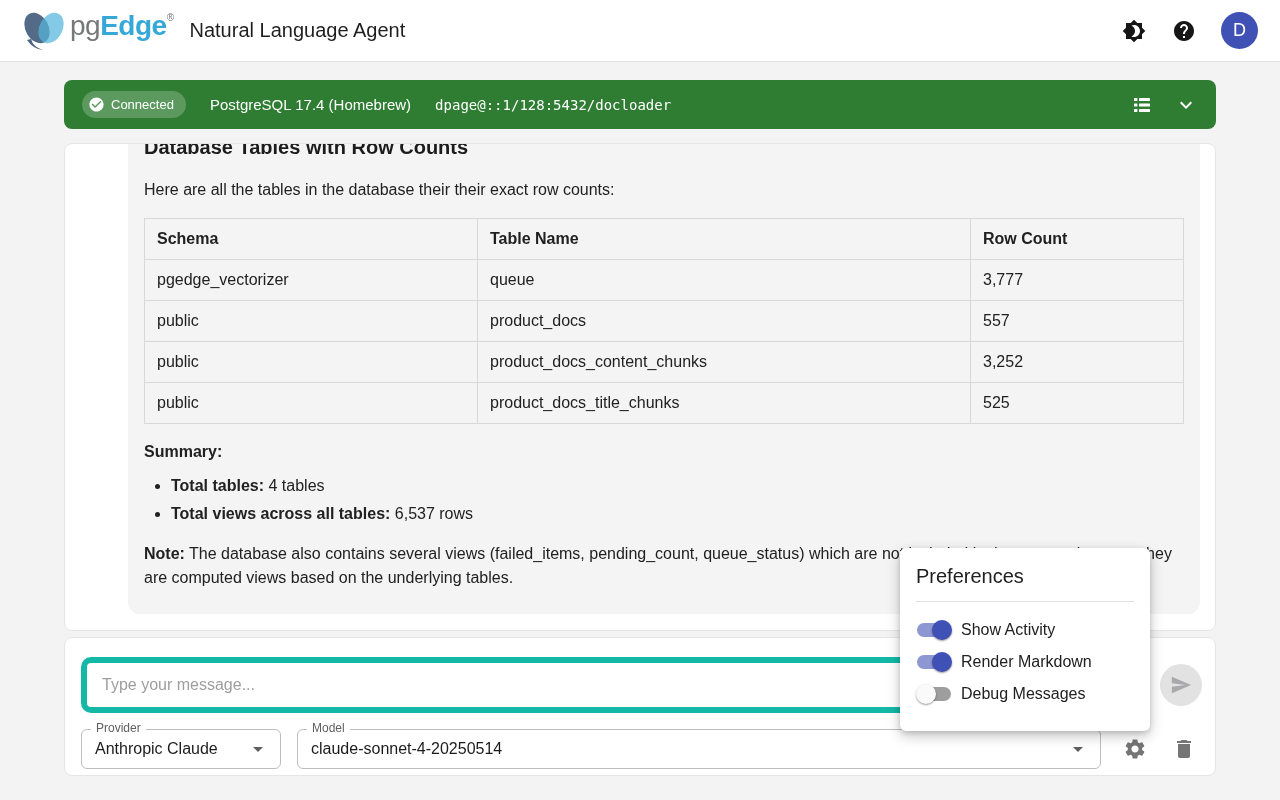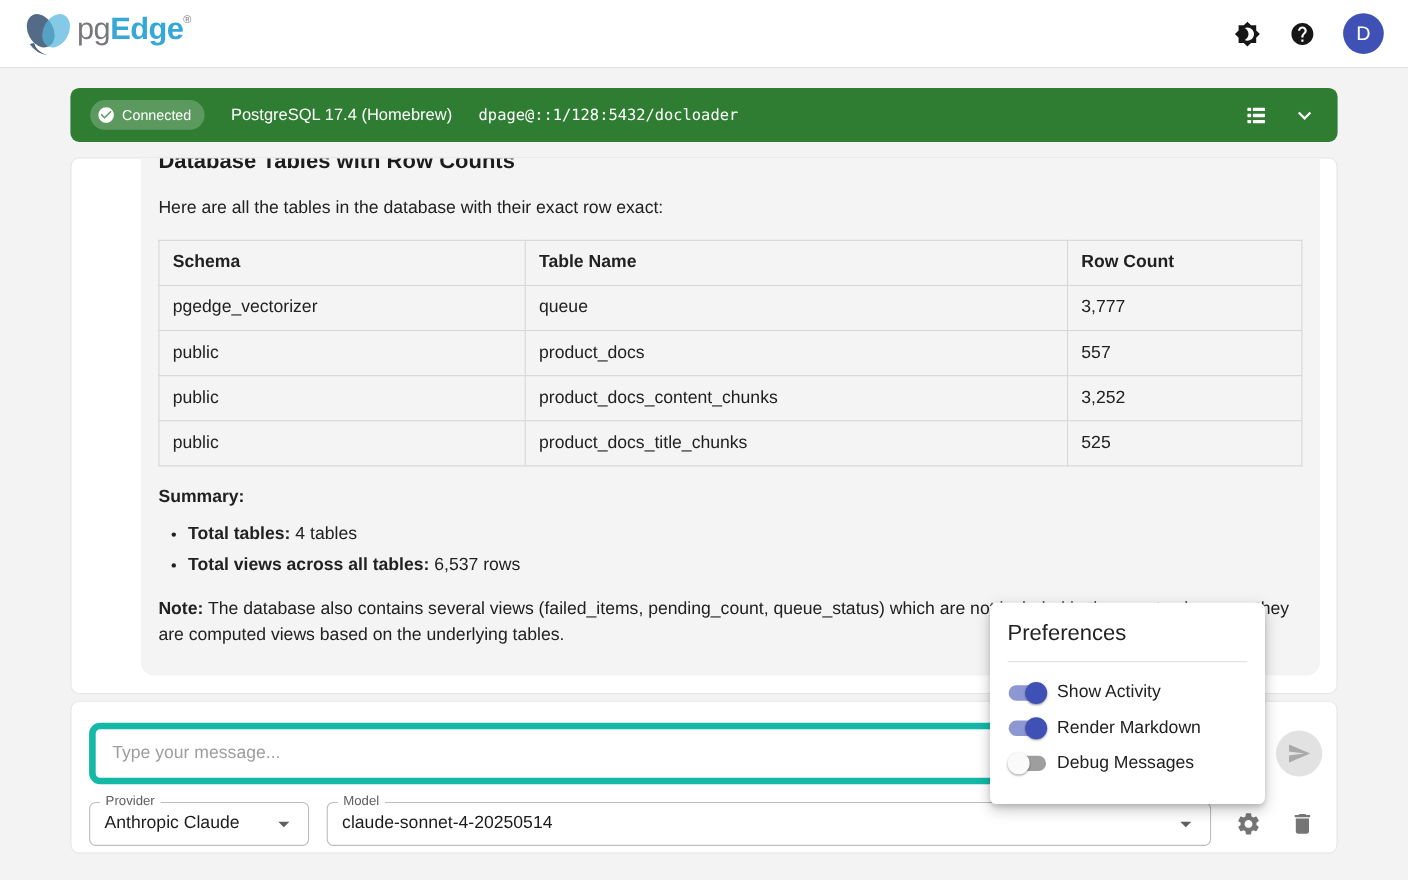--- a/index.html
+++ b/index.html
@@ -147,20 +147,21 @@
 
 <header class="appbar">
   <div class="logo">
     <svg width="44" height="42" viewBox="0 0 44 42">
       <ellipse cx="15" cy="18" rx="11.5" ry="16" transform="rotate(-28 15 18)" fill="#2d4a6b" opacity="0.82"></ellipse>
       <ellipse cx="29" cy="18" rx="11.5" ry="16" transform="rotate(28 29 18)" fill="#55b6dc" opacity="0.72"></ellipse>
       <path d="M9 29 Q11 37 21 40 Q11 39 5 30 Z" fill="#2d4a6b" opacity="0.85"></path>
     </svg>
     <div class="logo-text"><span class="pg">pg</span><span class="edge">Edge</span><span class="reg">®</span></div>
   </div>
+  <div class="app-title">Natural Language Agent</div>
   <div class="appbar-right">
     <div class="iconbtn">
       <svg viewBox="0 0 24 24">
           <path d="M20 8.69V4h-4.69L12 .69 8.69 4H4v4.69L.69 12 4 15.31V20h4.69L12 23.31 15.31 20H20v-4.69L23.31 12 20 8.69zM12 18c-.89 0-1.74-.2-2.5-.55C11.56 16.5 13 14.42 13 12s-1.44-4.5-3.5-5.45C10.26 6.2 11.11 6 12 6c3.31 0 6 2.69 6 6s-2.69 6-6 6z"></path>
         </svg>
     </div>
     <div class="iconbtn">
       <svg viewBox="0 0 24 24">
           <path d="M12 2C6.48 2 2 6.48 2 12s4.48 10 10 10 10-4.48 10-10S17.52 2 12 2zm1 17h-2v-2h2v2zm2.07-7.75l-.9.92C13.45 12.9 13 13.5 13 15h-2v-.5c0-1.1.45-2.1 1.17-2.83l1.24-1.26c.37-.36.59-.86.59-1.41 0-1.1-.9-2-2-2s-2 .9-2 2H8c0-2.21 1.79-4 4-4s4 1.79 4 4c0 .88-.36 1.68-.93 2.25z"></path>
         </svg>
@@ -189,21 +190,21 @@
     </svg>
     <svg viewBox="0 0 24 24">
         <path d="M16.59 8.59L12 13.17 7.41 8.59 6 10l6 6 6-6z"></path>
       </svg>
   </div>
 </div>
 
 <main class="chat">
   <div class="bubble">
     <h3>Database Tables with Row Counts</h3>
-    <p class="intro">Here are all the tables in the database with their exact row exact:</p>
+    <p class="intro">Here are all the tables in the database their their exact row counts:</p>
 
     <table class="dbtable">
       <colgroup>
           <col class="c1">
           <col class="c2">
           <col class="c3">
         </colgroup>
       <thead>
         <tr>
           <th>Schema</th>

